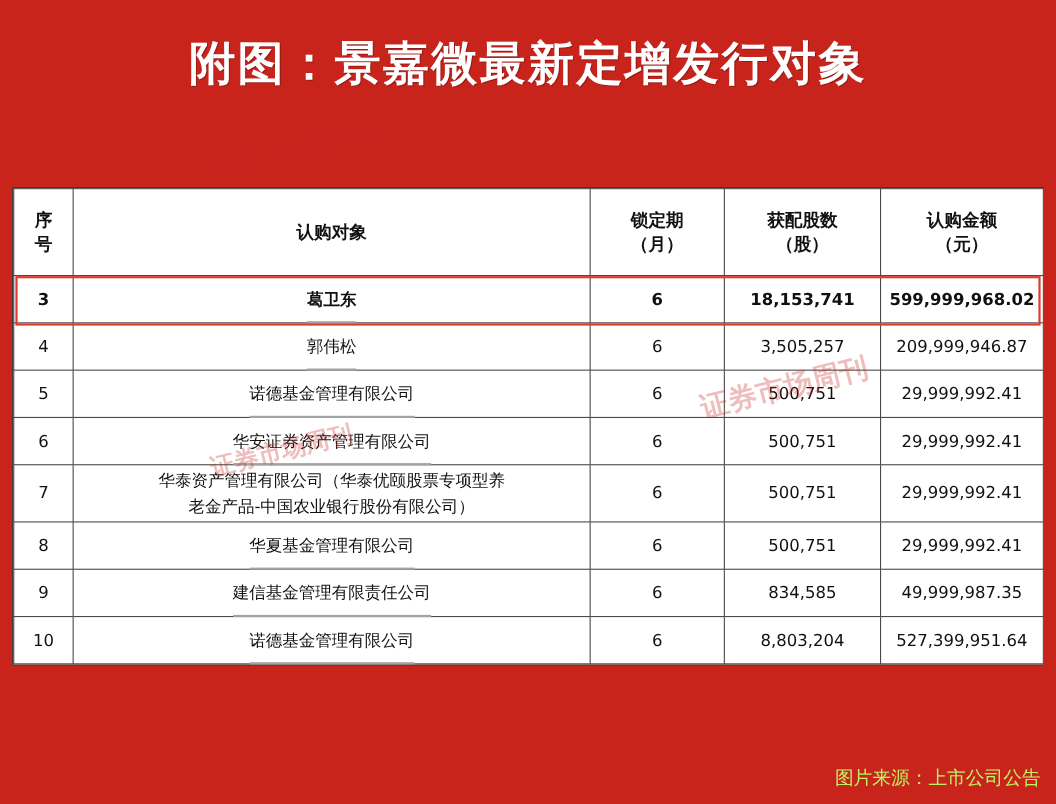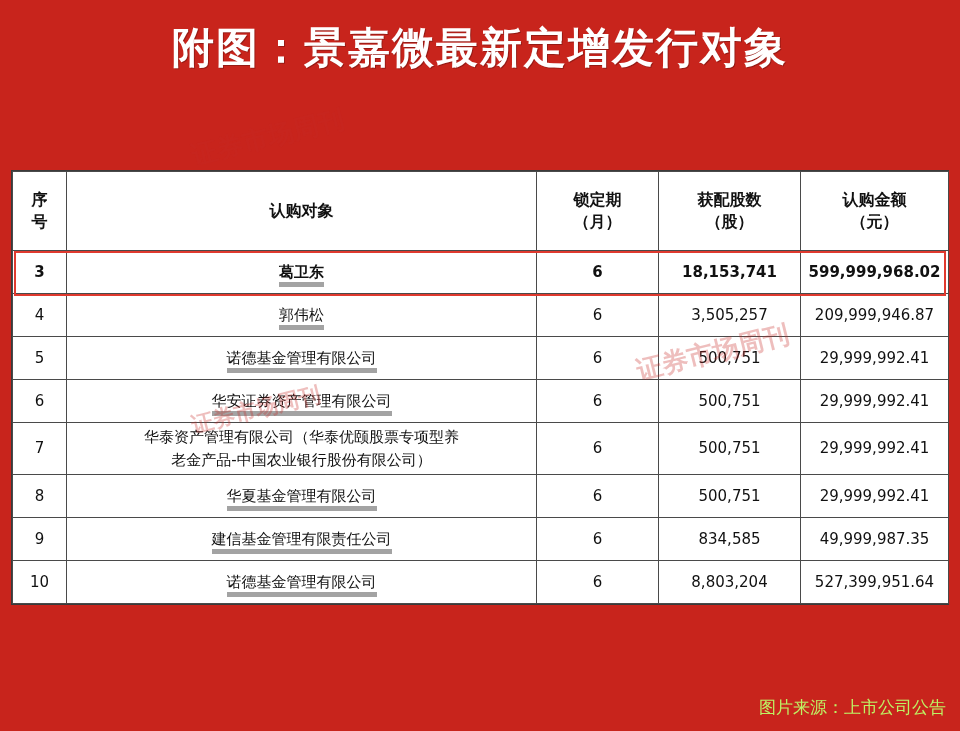--- a/index.html
+++ b/index.html
@@ -14,21 +14,21 @@
     overflow: hidden;
   }
   .page {
     position: relative;
     width: 960px;
     height: 731px;
     background: #c8241c;
     box-sizing: border-box;
   }
   .title-block {
-    padding-top: 18px;
+    padding-top: 28px;
     text-align: center;
   }
   .title-line {
     color: #ffffff;
     font-size: 42px;
     font-weight: bold;
     letter-spacing: 2px;
     line-height: 1.45;
     text-shadow: 1px 1px 0 rgba(0,0,0,0.25);
     font-family: "DejaVu Sans", "Liberation Sans", sans-serif;
@@ -71,22 +71,22 @@
 
   table.main tbody td {
     height: 36px;
     padding: 3px 4px;
     line-height: 1.35;
   }
   td.obj {
     color: #1a1a1a;
   }
   td.obj .u {
-    border-bottom: 5px solid #a3a3a3;
-    padding-bottom: 1px;
+    border-bottom: 2px solid #a3a3a3;
+    padding-bottom: 11px;
     display: inline;
   }
   tr.highlight td {
     font-weight: bold;
     height: 44px;
   }
   tr.highlight td:first-child { }
   .hl-overlay {
     position: absolute;
     left: 2px;

